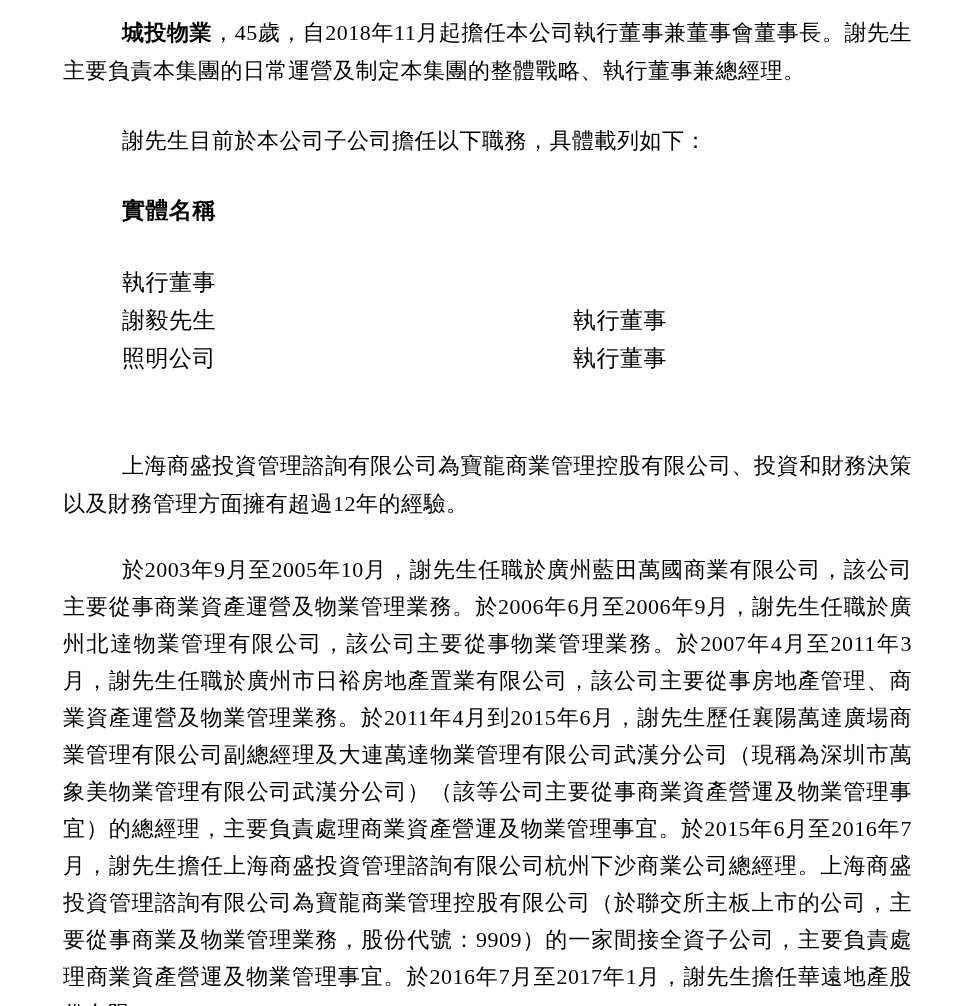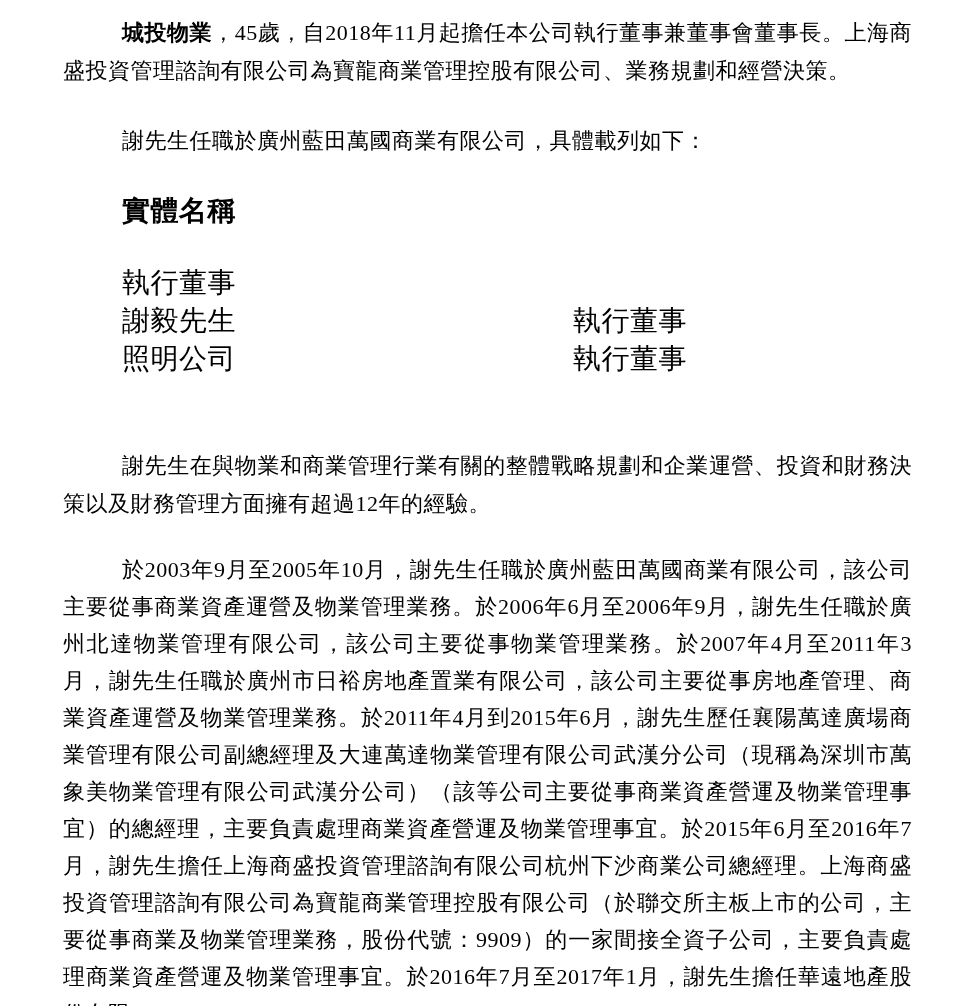--- a/index.html
+++ b/index.html
@@ -32,60 +32,60 @@
     letter-spacing: 0.5px;
   }
   .indent { text-indent: 59px; }
   .bold-name { font-weight: bold; }
 
   .entity-table {
     position: absolute;
     left: 122px;
     top: 192px;
     width: 790px;
-    font-size: 28px;
+    font-size: 23px;
     line-height: 38px;
     letter-spacing: 0.5px;
   }
   .t-row {
     display: grid;
     grid-template-columns: 451px 1fr;
   }
   .t-head { font-weight: bold; }
   .t-spacer { height: 34px; }
 
   #para-intro      { top: 14px; }
   #para-duties     { top: 122px; }
   #para-experience { top: 447px; }
   #para-career     { top: 551px; line-height: 37px; }
 </style>
 </head>
 <body>
 
 <div class="page">
 
-  <p id="para-intro" class="para indent"><span class="bold-name">城投物業</span><span>，45歲，自2018年11月起擔任本公司執行董事兼董事會董事長。上海商盛投資管理諮詢有限公司為寶龍商業管理控股有限公司、業務規劃和經營決策。</span></p>
+  <p id="para-intro" class="para indent"><span class="bold-name">城投物業</span><span>，45歲，自2018年11月起擔任本公司執行董事兼董事會董事長。謝先生主要負責本集團的日常運營及制定本集團的整體戰略、執行董事兼總經理。</span></p>
 
-  <p id="para-duties" class="para indent">謝先生任職於廣州藍田萬國商業有限公司，具體載列如下：</p>
+  <p id="para-duties" class="para indent">謝先生目前於本公司子公司擔任以下職務，具體載列如下：</p>
 
   <div class="entity-table">
     <div class="t-row t-head">
       <div>實體名稱</div>
     </div>
     <div class="t-spacer"></div>
     <div class="t-row">
       <div>執行董事</div>
     </div>
     <div class="t-row">
       <div>謝毅先生</div>
       <div>執行董事</div>
     </div>
     <div class="t-row">
       <div>照明公司</div>
       <div>執行董事</div>
     </div>
   </div>
 
-  <p id="para-experience" class="para indent">謝先生在與物業和商業管理行業有關的整體戰略規劃和企業運營、投資和財務決策以及財務管理方面擁有超過12年的經驗。</p>
+  <p id="para-experience" class="para indent">上海商盛投資管理諮詢有限公司為寶龍商業管理控股有限公司、投資和財務決策以及財務管理方面擁有超過12年的經驗。</p>
 
   <p id="para-career" class="para indent">於2003年9月至2005年10月，謝先生任職於廣州藍田萬國商業有限公司，該公司主要從事商業資產運營及物業管理業務。於2006年6月至2006年9月，謝先生任職於廣州北達物業管理有限公司，該公司主要從事物業管理業務。於2007年4月至2011年3月，謝先生任職於廣州市日裕房地產置業有限公司，該公司主要從事房地產管理、商業資產運營及物業管理業務。於2011年4月到2015年6月，謝先生歷任襄陽萬達廣場商業管理有限公司副總經理及大連萬達物業管理有限公司武漢分公司（現稱為深圳市萬象美物業管理有限公司武漢分公司）（該等公司主要從事商業資產營運及物業管理事宜）的總經理，主要負責處理商業資產營運及物業管理事宜。於2015年6月至2016年7月，謝先生擔任上海商盛投資管理諮詢有限公司杭州下沙商業公司總經理。上海商盛投資管理諮詢有限公司為寶龍商業管理控股有限公司（於聯交所主板上市的公司，主要從事商業及物業管理業務，股份代號：9909）的一家間接全資子公司，主要負責處理商業資產營運及物業管理事宜。於2016年7月至2017年1月，謝先生擔任華遠地產股份有限</p>
 
 </div>
 
 </body></html>

